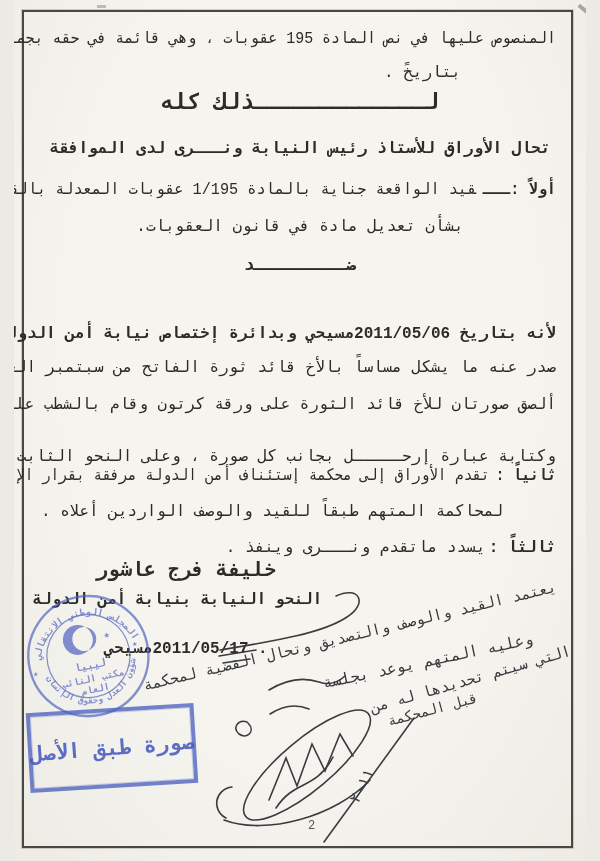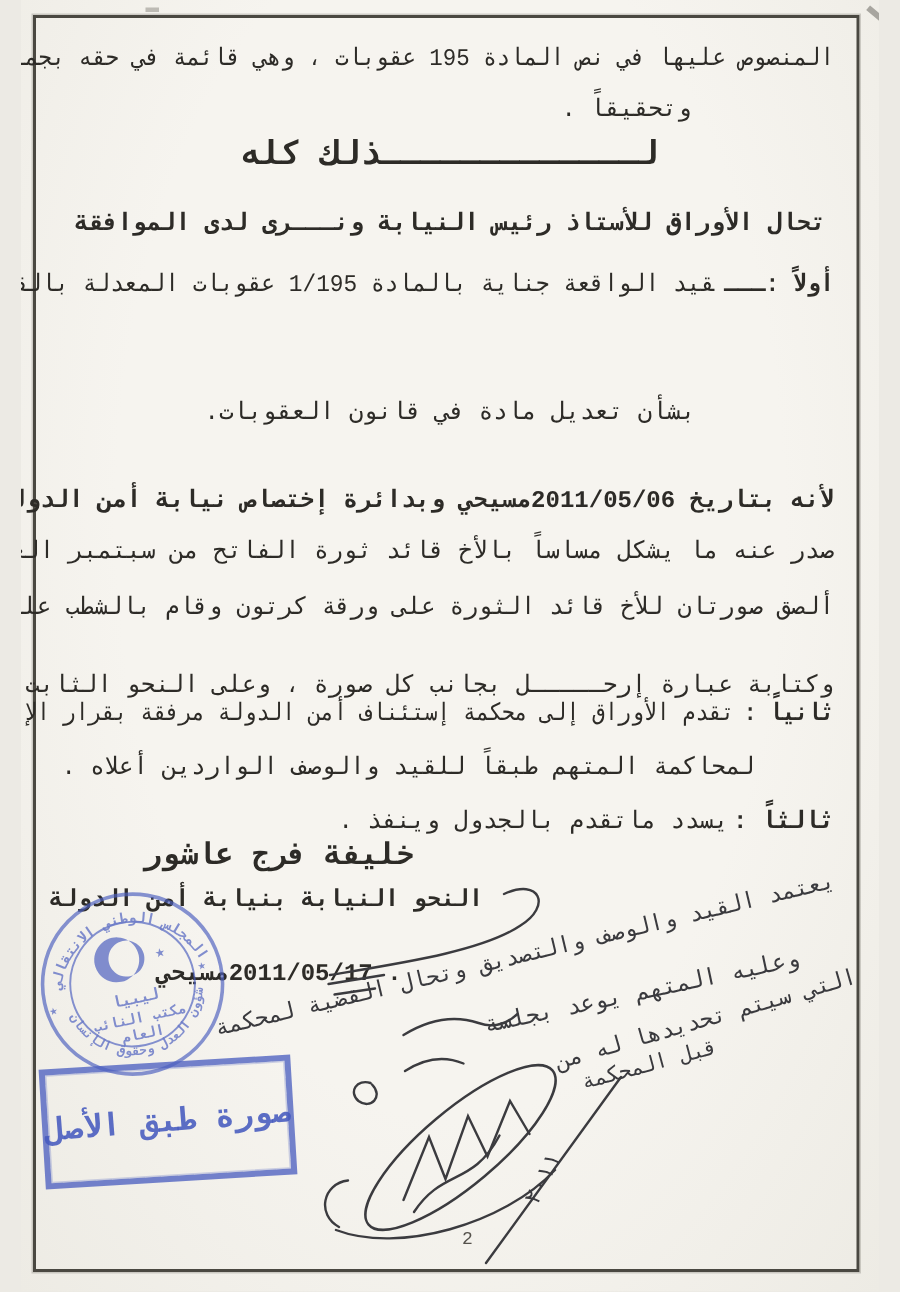--- a/index.html
+++ b/index.html
@@ -47,46 +47,47 @@
 </head>
 <body>
 
 <div class="page">
 
   <div class="frame"></div>
   <div class="smudge" style="left:563px;top:8px;width:15px;height:4px;transform:rotate(40deg);"></div>
   <div class="smudge" style="left:83px;top:5px;width:9px;height:3px;opacity:.4;"></div>
 
   <div class="tl" style="top: 29px; transform-origin: 100% 50%; transform: scaleX(0.934256);">المنصوص عليها في نص المادة 195 عقوبات ، وهي قائمة في حقه بجميع أركانها إستدلالاً</div>
-  <div class="tl indent" style="top:63px;">وتحقيقاً .</div>
+  <div class="tl indent" style="top:63px;">بتاريخً .</div>
 
   <div class="tl center b" style="top:90px;font-size:22px;">لـــــــــــــذلك كله</div>
 
   <div class="tl center b" style="top:139px;font-size:16px;">تحال الأوراق للأستاذ رئيس النيابة ونـــرى لدى الموافقة</div>
 
   <div class="tl" style="top: 180px; transform-origin: 100% 50%; transform: scaleX(0.950704);">
     <span class="lbl">أولاً :ـــ</span><span>قيد الواقعة جناية بالمادة 1/195 عقوبات المعدلة بالقانون رقم 8 لسنة 1427</span>
   </div>
-  <div class="tl center" style="top:217px;margin-top:48px;">بشأن تعديل مادة في قانون العقوبات.</div>
+  <div class="tl center" style="top:217px;">بشأن تعديل مادة في قانون العقوبات.</div>
 
+  <div class="tl center b" style="top:255px;font-size:17px;">ضـــــــــد</div>
 
 
   <div class="tl b" style="top:324px;">لأنه بتاريخ 2011/05/06مسيحي وبدائرة إختصاص نيابة أمن الدولة.</div>
 
   <div class="tl" style="top:358px;">صدر عنه ما يشكل مساساً بالأخ قائد ثورة الفاتح من سبتمبر العظيمة ، وذلك بأن</div>
   <div class="tl" style="top: 395px; transform-origin: 100% 50%; transform: scaleX(0.985401);">ألصق صورتان للأخ قائد الثورة على ورقة كرتون وقام بالشطب عليها باللون الأحمر ،</div>
   <div class="tl" style="top:447px;">وكتابة عبارة إرحـــــل بجانب كل صورة ، وعلى النحو الثابت بالأوراق.</div>
 
   <div class="tl" style="top: 466px; transform-origin: 100% 50%; transform: scaleX(0.89404);">
     <span class="lbl">ثانياً :</span><span>تقدم الأوراق إلى محكمة إستئناف أمن الدولة مرفقة بقرار الإتهام وقائمة بأدلة الإثبات</span>
   </div>
   <div class="tl center shiftL" style="top:502px;">لمحاكمة المتهم طبقاً للقيد والوصف الواردين أعلاه .</div>
 
   <div class="tl" style="top:538px;">
-    <span class="lbl" style="margin-left:3px;">ثالثاً :</span><span>يسدد ماتقدم بالجدول وينفذ .</span>
+    <span class="lbl" style="margin-left:3px;">ثالثاً :</span><span>يسدد ماتقدم ونـــرى وينفذ .</span>
   </div>
 
   <div class="sigline" style="top:557px;font-size:20px;">خليفة فرج عاشور</div>
   <div class="sigline" style="top:590px;font-size:15.5px;">النحو النيابة بنيابة أمن الدولة</div>
   <div class="sigline" style="top:638px;font-size:16px;">. 2011/05/17مسيحي</div>
 
   <svg class="overlay" style="left:8px;top:592px;transform:rotate(-12deg);" width="134" height="134" viewBox="0 0 134 134" xmlns="http://www.w3.org/2000/svg" xmlns:xlink="http://www.w3.org/1999/xlink" opacity="0.82">
     <defs>
       <path id="arcT" d="M 17,73 A 50,50 0 0 1 117,73"></path>
       <path id="arcB" d="M 21,74 A 47,47 0 0 0 113,74"></path>

